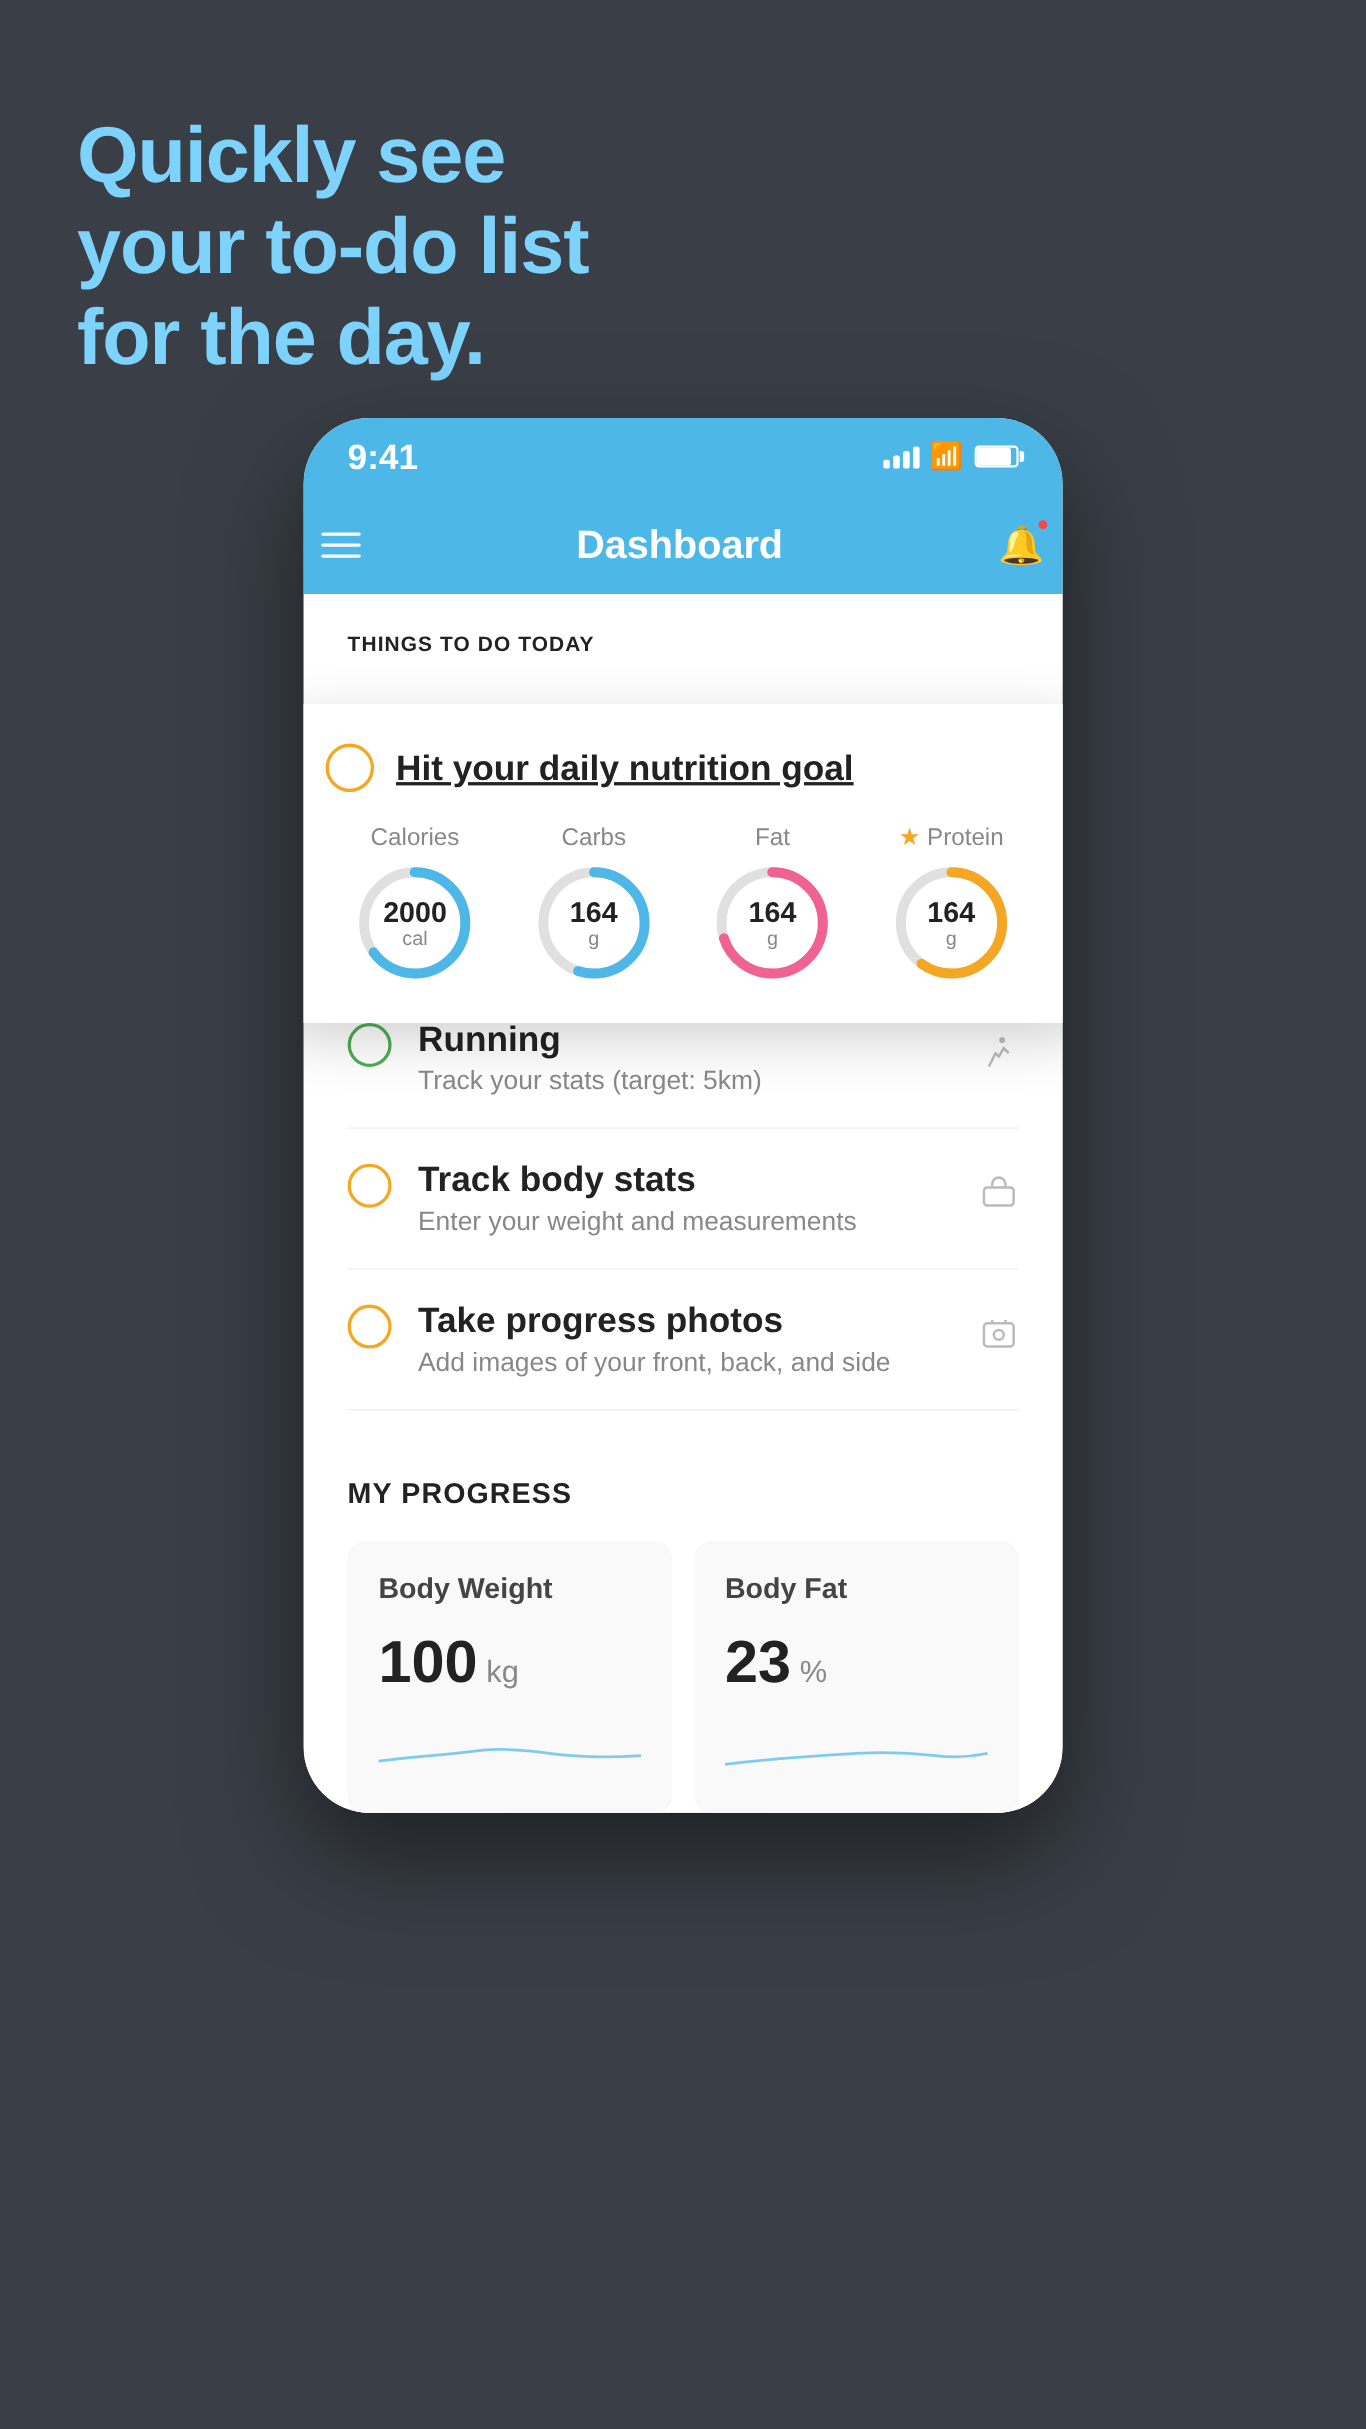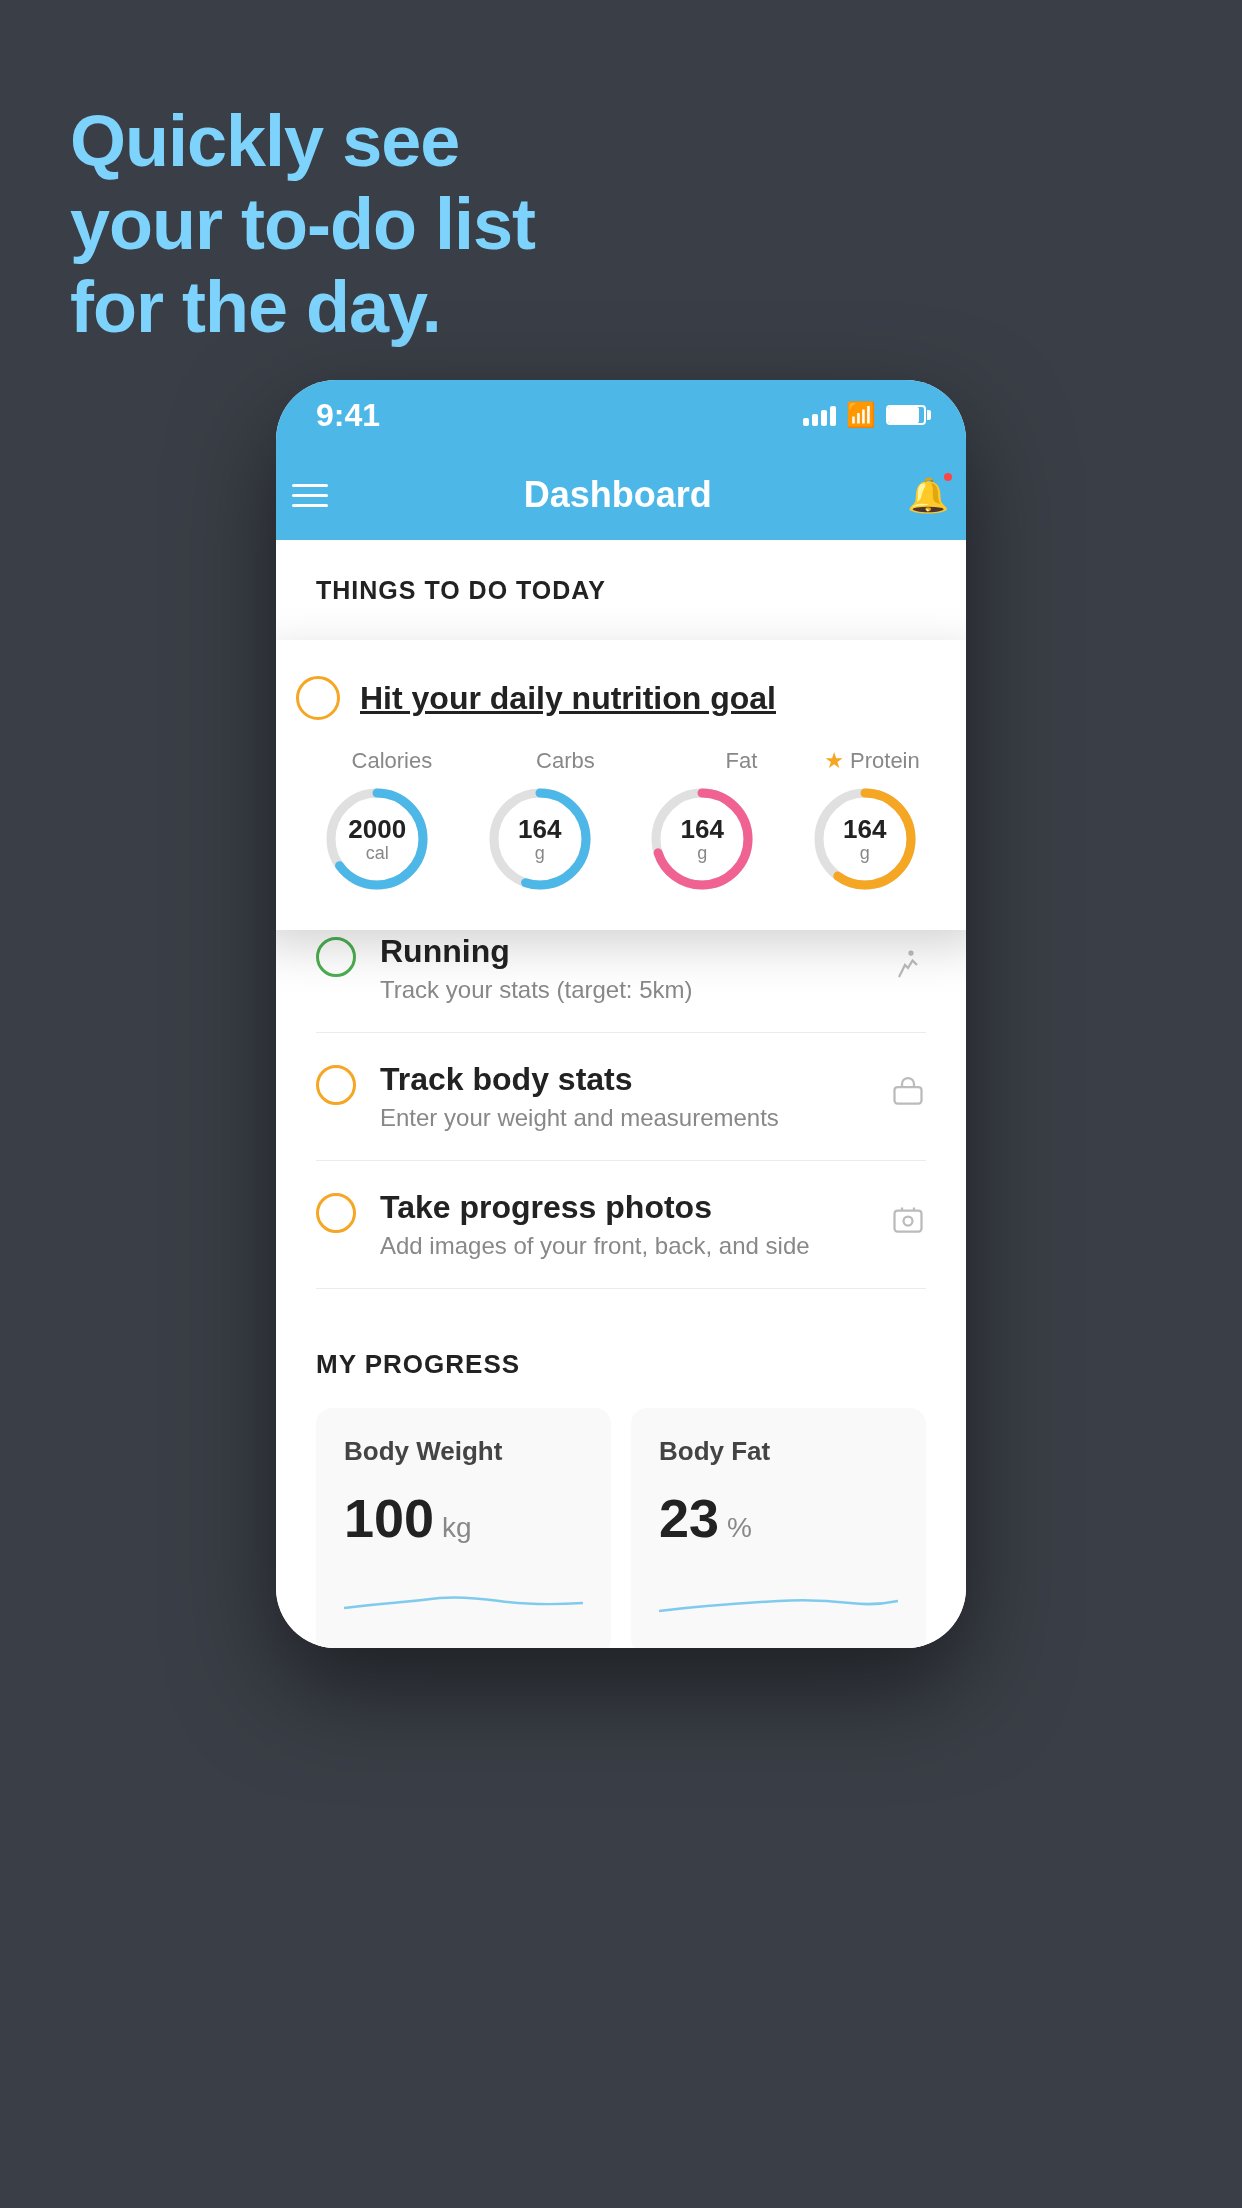--- a/index.html
+++ b/index.html
@@ -149,21 +149,21 @@
 
     
     .content {
       background: #ffffff;
       min-height: calc(100% - 160px);
       position: relative;
     }
 
     .section-header {
       padding: 36px 40px 20px;
-      font-size: 25px;
+      font-size: 19px;
       font-weight: 800;
       color: #222;
       letter-spacing: 1px;
       text-transform: uppercase;
     }
 
     
     .floating-card {
       position: absolute;
       top: 100px;
@@ -198,21 +198,21 @@
     }
 
     .nutrition-row {
       display: flex;
       justify-content: space-around;
       align-items: flex-start;
     }
     .nutrition-item {
       display: flex;
       flex-direction: column;
-      align-items: flex-end;
+      align-items: center;
       gap: 10px;
     }
     .nutrition-label {
       font-size: 22px;
       color: #888;
       font-weight: 400;
     }
     .nutrition-label.starred {
       display: flex;
       align-items: center;

